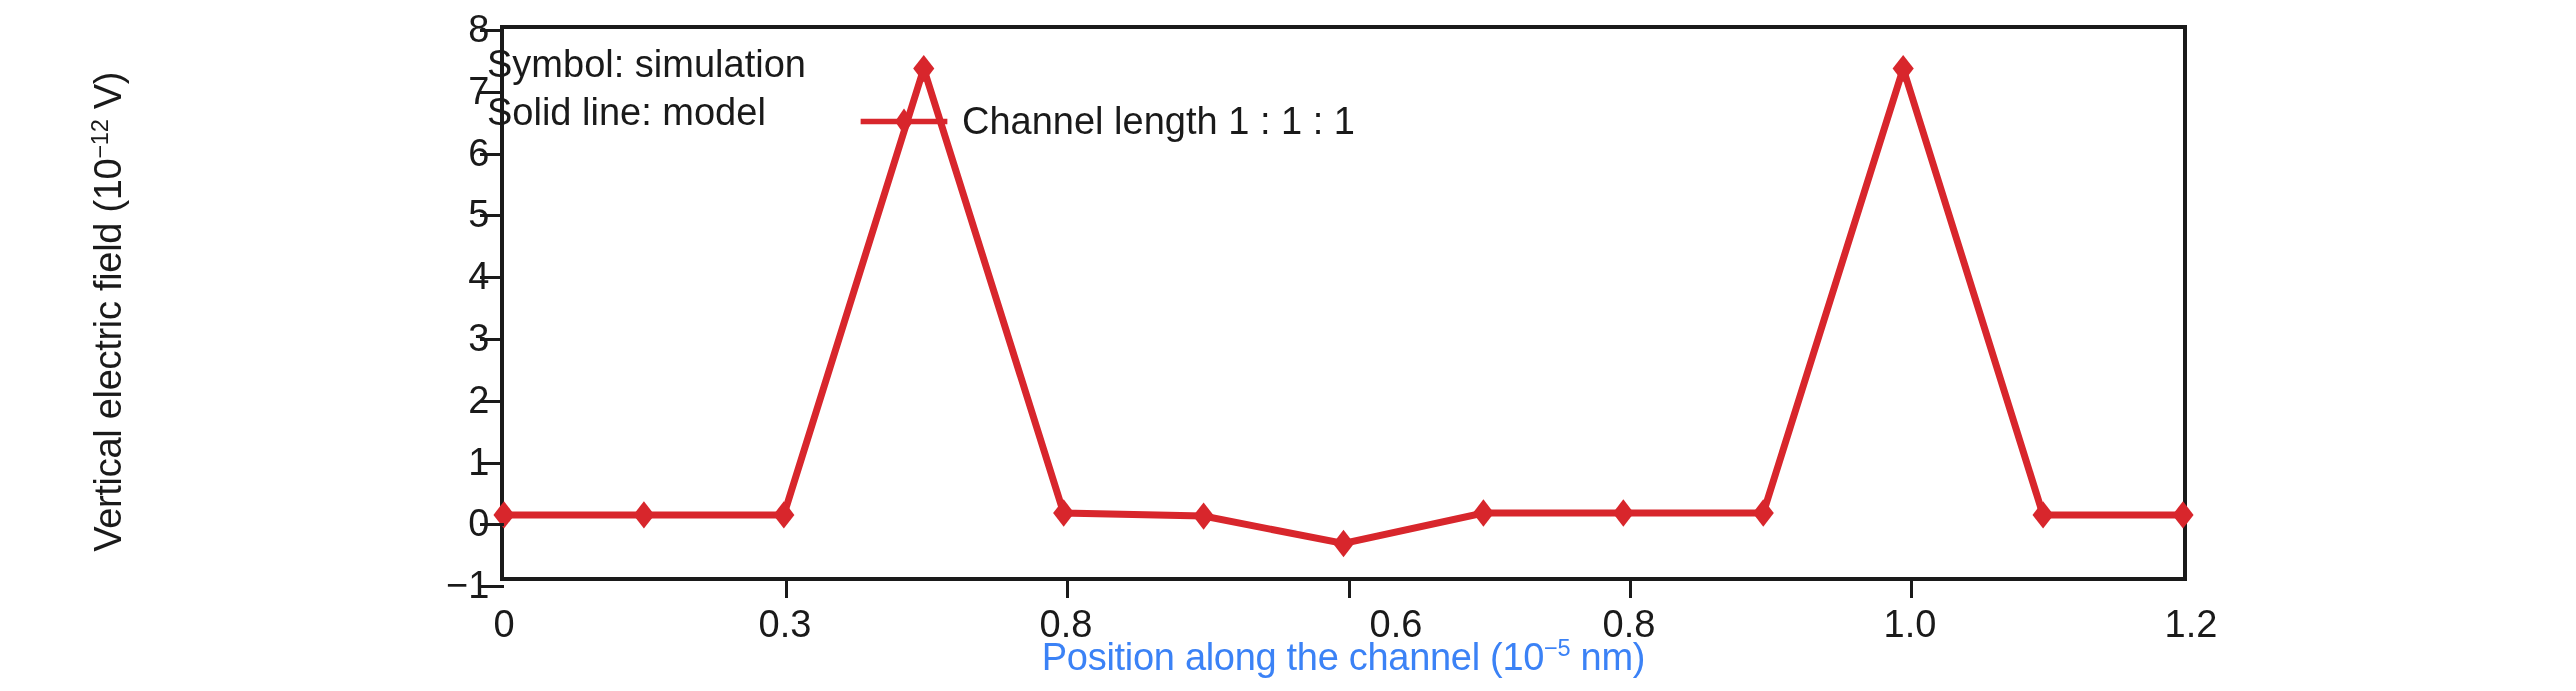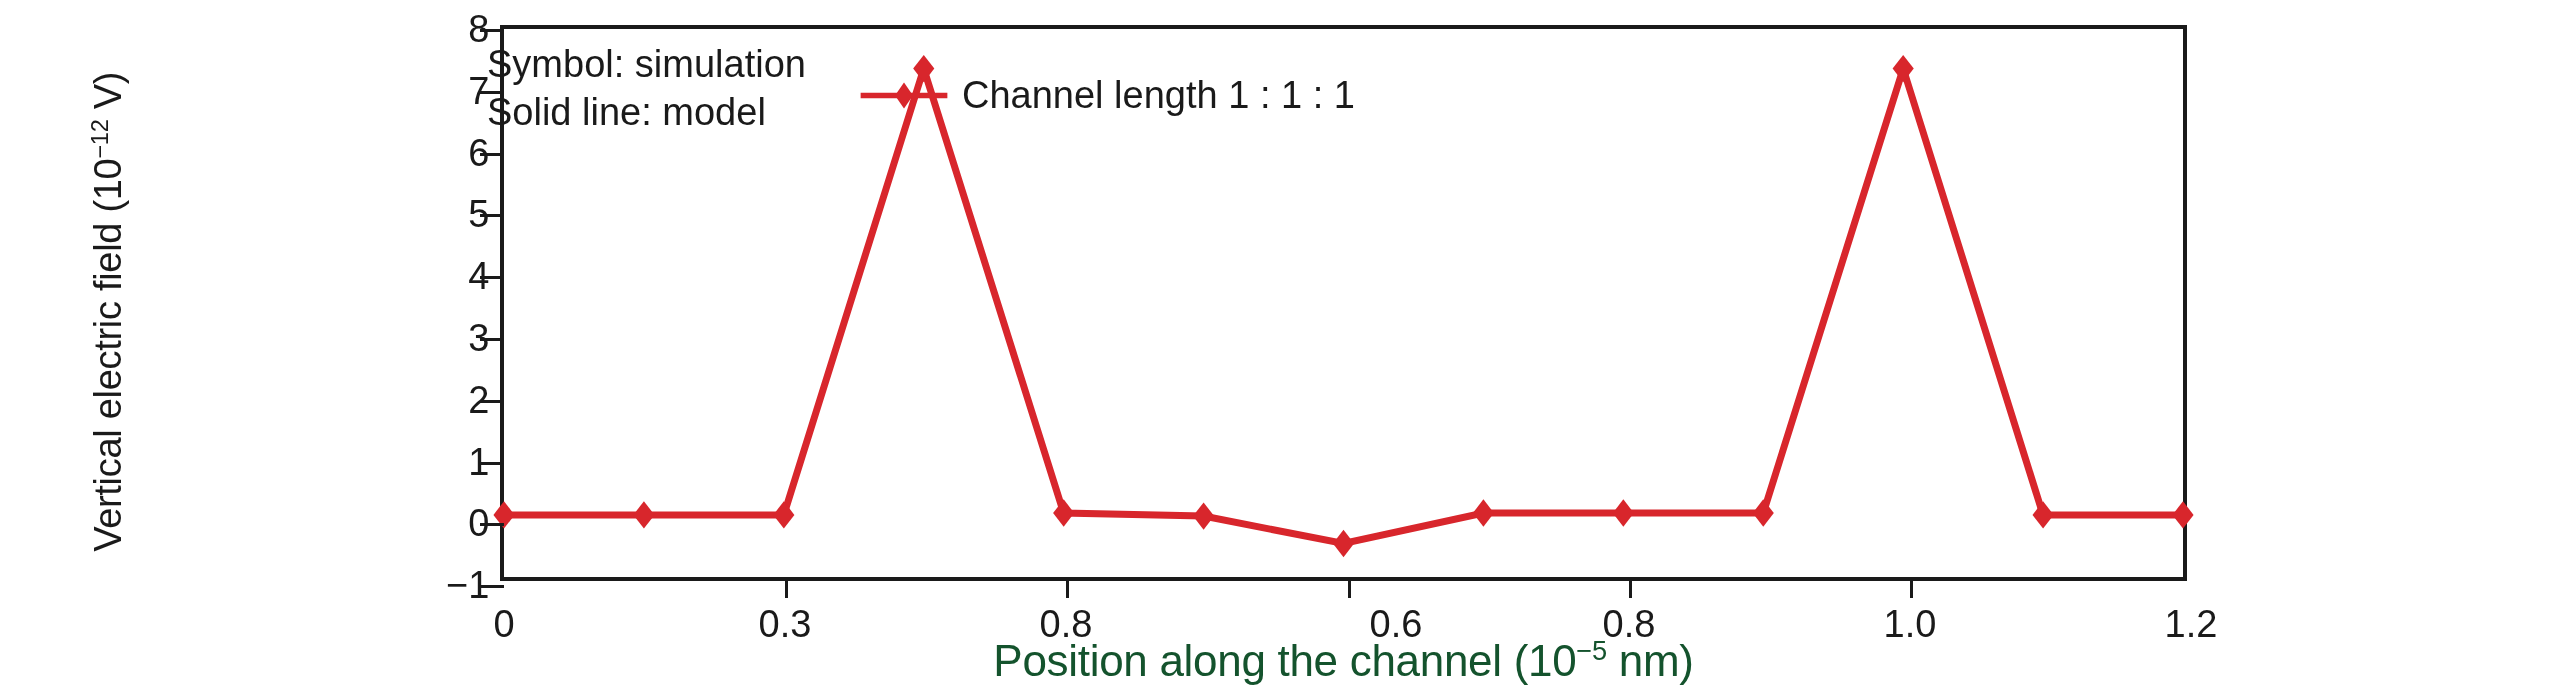--- a/index.html
+++ b/index.html
@@ -20,24 +20,24 @@
     color:#1a1a1a;
   }
   #ylabel sup{font-size:0.62em;vertical-align:super;}
 
   
   #xlabel{
     position:absolute;
     left:500px; top:635px;
     width:1687px;
     text-align:center;
-    font-size:44px;
+    font-size:38px;
     letter-spacing:-0.3px;
     white-space:nowrap;
-    color:#14532d;
+    color:#3b82f6;
   }
   #xlabel sup{font-size:0.62em;vertical-align:super;}
 
   
   #plot{
     position:absolute;
     left:500px; top:24.5px;
     width:1687px; height:556px;
     border:4.1px solid #1a1a1a;
     box-sizing:border-box;
@@ -66,21 +66,21 @@
   #annot{
     position:absolute;
     left:487px; top:41px;
     font-size:38px;
     line-height:1.26;
     white-space:nowrap;
     color:#1a1a1a;
   }
   #legend{
     position:absolute;
-    left:859px; top:74px;
+    left:859px; top:100px;
     display:flex;align-items:center;gap:13px;
     font-size:38px;white-space:nowrap;color:#1a1a1a;
   }
   #legend .swatch{position:relative;width:90px;height:33px;flex:0 0 auto;}
   #legend .swatch svg{position:absolute;left:0;top:0;}
 </style>
 </head>
 <body>
 
 <div id="figure">

